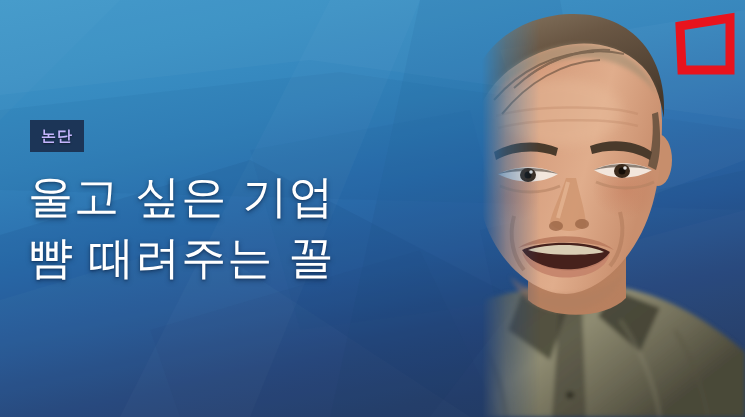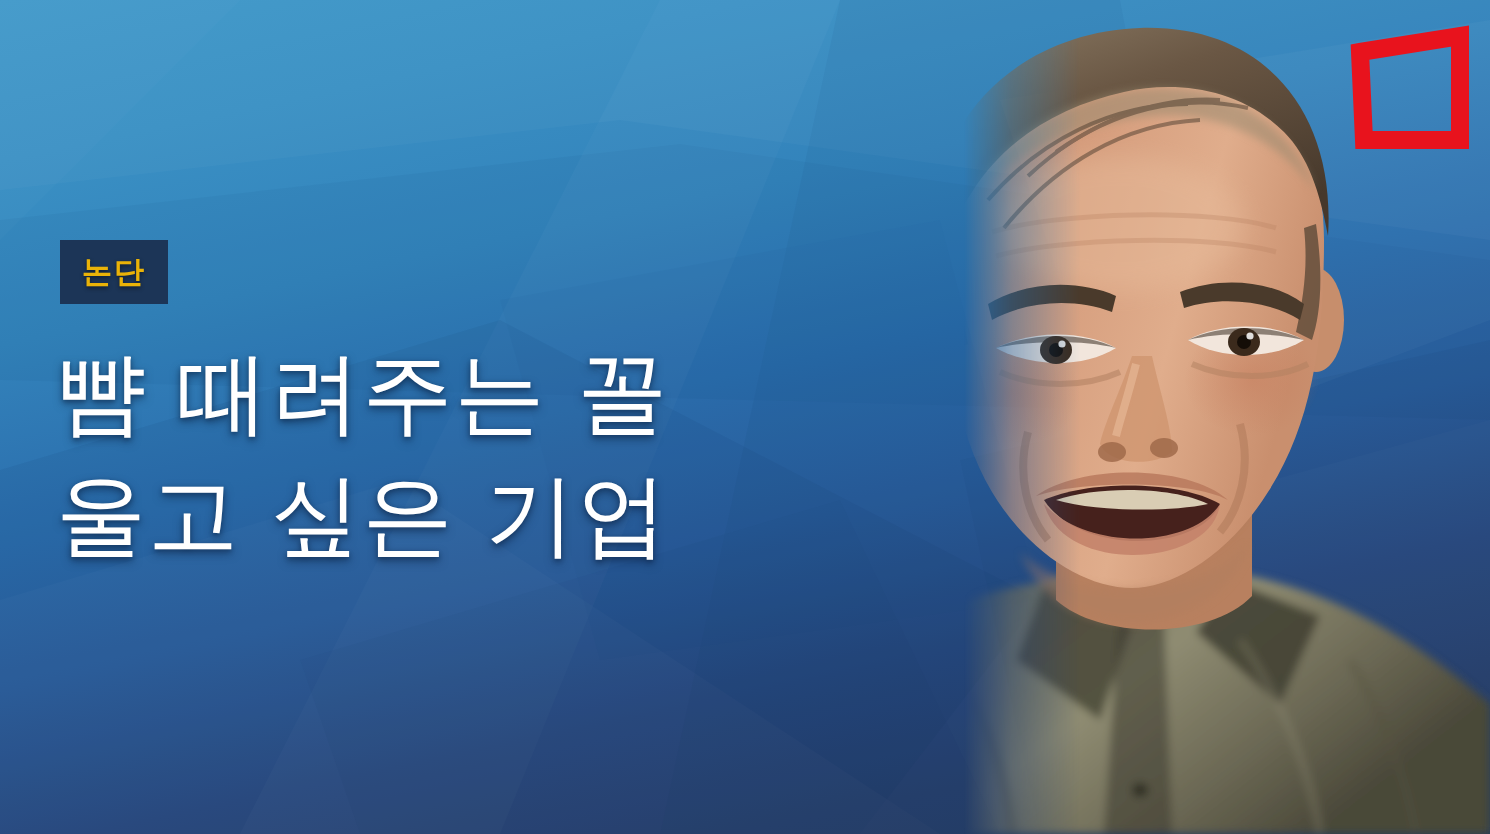--- a/index.html
+++ b/index.html
@@ -63,21 +63,21 @@
   .logo svg { display:block; width:100%; height:100%; }
 
   
   .badge {
     position: absolute;
     left: 30px;
     top: 120px;
     min-width: 54px;
     height: 32px;
     background: #1c3557;
-    color: #eab308;
+    color: #c4b5fd;
     font-size: 15px;
     font-weight: 700;
     letter-spacing: 1px;
     display: flex;
     align-items: center;
     justify-content: center;
     padding: 0 9px;
     box-sizing: border-box;
     text-shadow: 0 1px 2px rgba(0,0,0,.45);
   }
@@ -278,18 +278,18 @@
 
   <div class="logo">
     <svg viewBox="0 0 66 66" xmlns="http://www.w3.org/2000/svg">
       <polygon points="8,16 58,8 58,60 10,60" fill="none" stroke="#e8131d" stroke-width="9" stroke-linejoin="miter"></polygon>
     </svg>
   </div>
 
   <div class="badge">논단</div>
 
   <div class="headline">
+    <div class="headline-line">울고 싶은 기업</div>
     <div class="headline-line">뺨 때려주는 꼴</div>
-    <div class="headline-line">울고 싶은 기업</div>
   </div>
 
 
 </div>
 
 </body></html>

